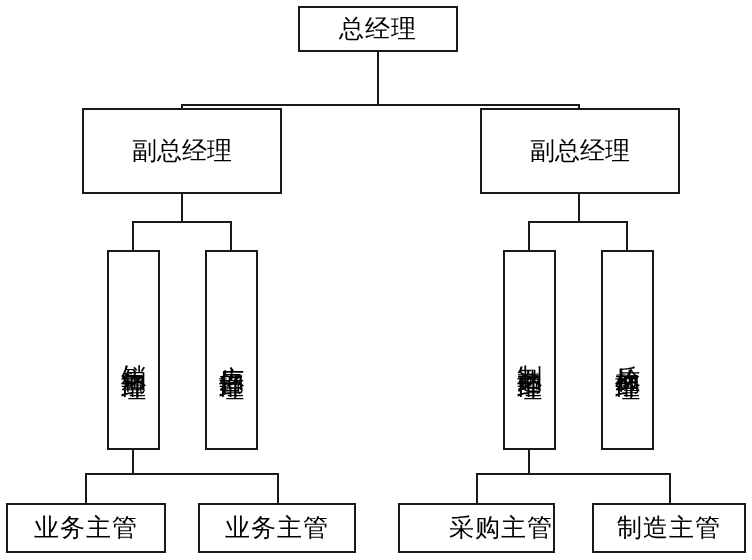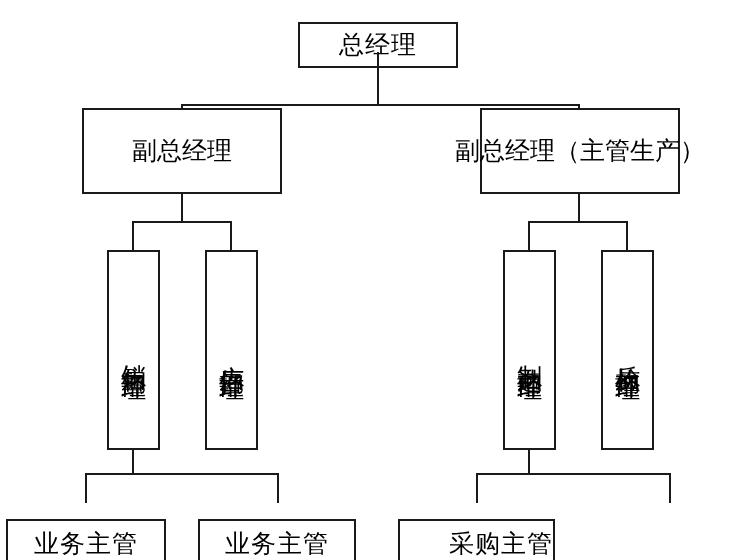--- a/index.html
+++ b/index.html
@@ -29,21 +29,20 @@
     align-items: center;
     justify-content: center;
     text-align: center;
     line-height: 1.18;
     color: #000000;
   }
   .node-h {
     font-size: 25px;
     letter-spacing: 1px;
     white-space: nowrap;
-    margin-top: 16px;
   }
   .node-multi {
     flex-direction: row;
     font-size: 25px;
     letter-spacing: 0px;
   }
   .node-multi .ln {
     display: block;
     white-space: nowrap;
   }
@@ -80,21 +79,20 @@
   <div class="edge edge-v" style="left:181px; top:104px; width:2px; height:6px;"></div>
 
   <div class="edge edge-v" style="left:578px; top:104px; width:2px; height:6px;"></div>
 
   <div class="node node-multi" style="left:82px; top:108px; width:200px; height:86px;">
     <span class="ln">副总经理</span>
   </div>
 
   <div class="node node-multi" style="left:480px; top:108px; width:200px; height:86px;">
     <span class="ln">副总经理</span>
-    <span class="ln">（主管生产）</span>
   </div>
 
   <div class="edge edge-v" style="left:181px; top:194px; width:2px; height:28px;"></div>
   <div class="edge edge-h" style="left:132px; top:221px; width:100px; height:2px;"></div>
   <div class="edge edge-v" style="left:132px; top:221px; width:2px; height:30px;"></div>
   <div class="edge edge-v" style="left:230px; top:221px; width:2px; height:30px;"></div>
 
   <div class="edge edge-v" style="left:578px; top:194px; width:2px; height:28px;"></div>
   <div class="edge edge-h" style="left:528px; top:221px; width:100px; height:2px;"></div>
   <div class="edge edge-v" style="left:528px; top:221px; width:2px; height:30px;"></div>
@@ -131,14 +129,17 @@
   </div>
 
   <div class="node node-h" style="left:198px; top:503px; width:158px; height:50px;">
     <span>业务主管</span>
   </div>
 
   <div class="node node-h" style="left:398px; top:503px; width:157px; height:50px;justify-content:flex-end;">
     <span>采购主管</span>
   </div>
 
+  <div class="node node-h" style="left:592px; top:503px; width:154px; height:50px;">
+    <span>制造主管</span>
+  </div>
 
 </div>
 
 </body></html>

